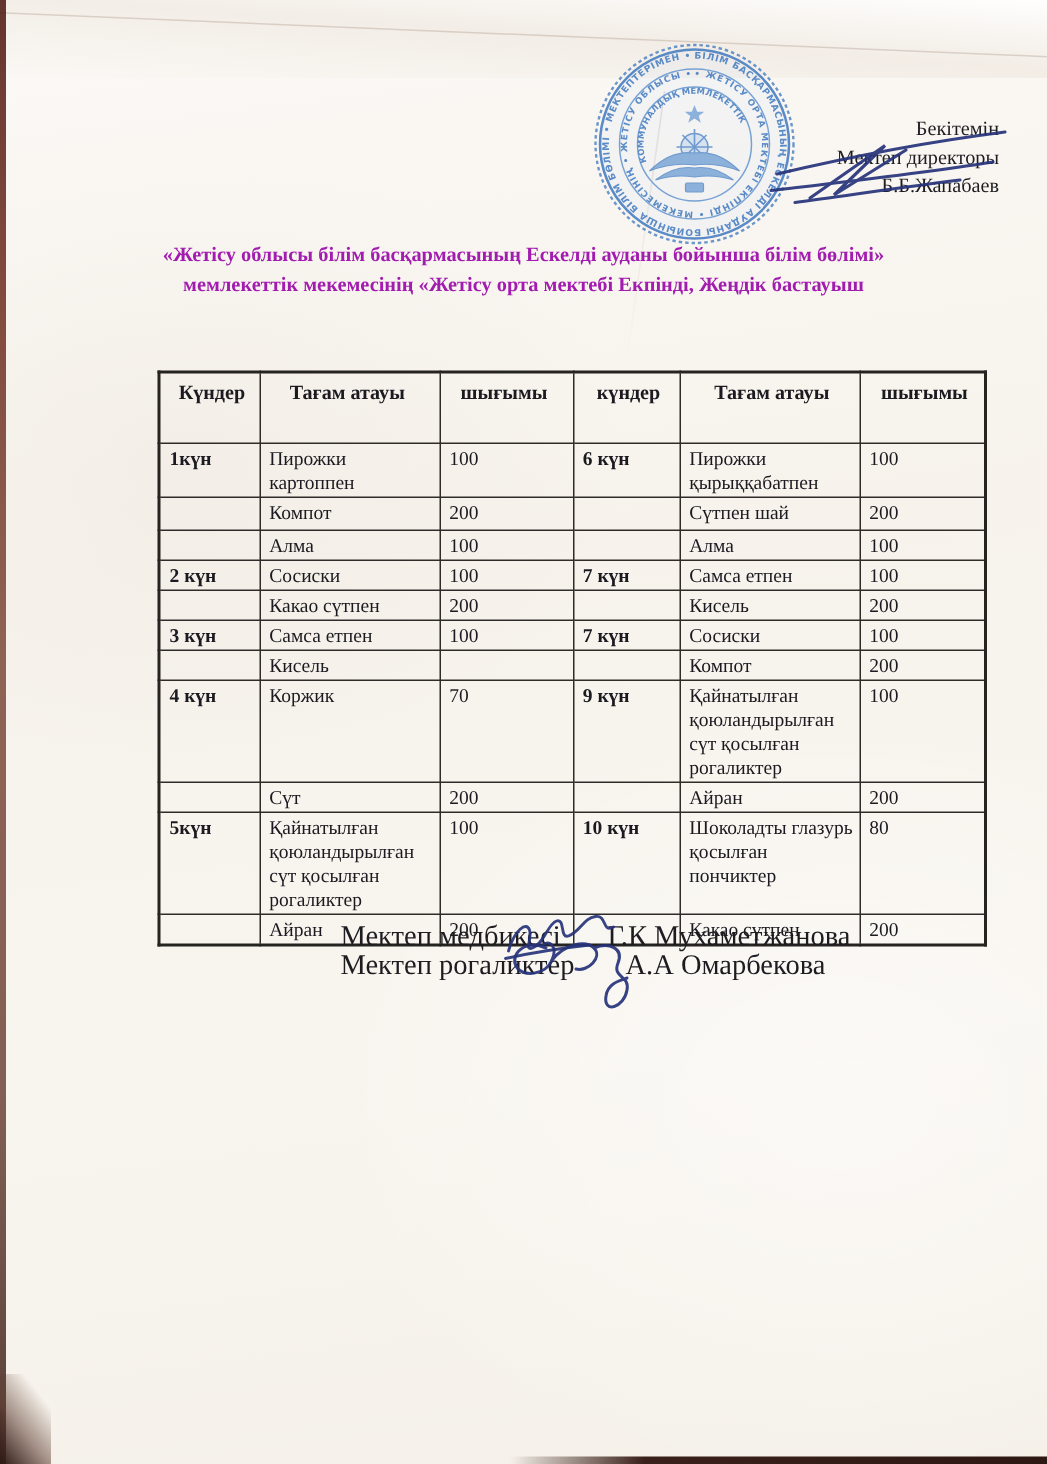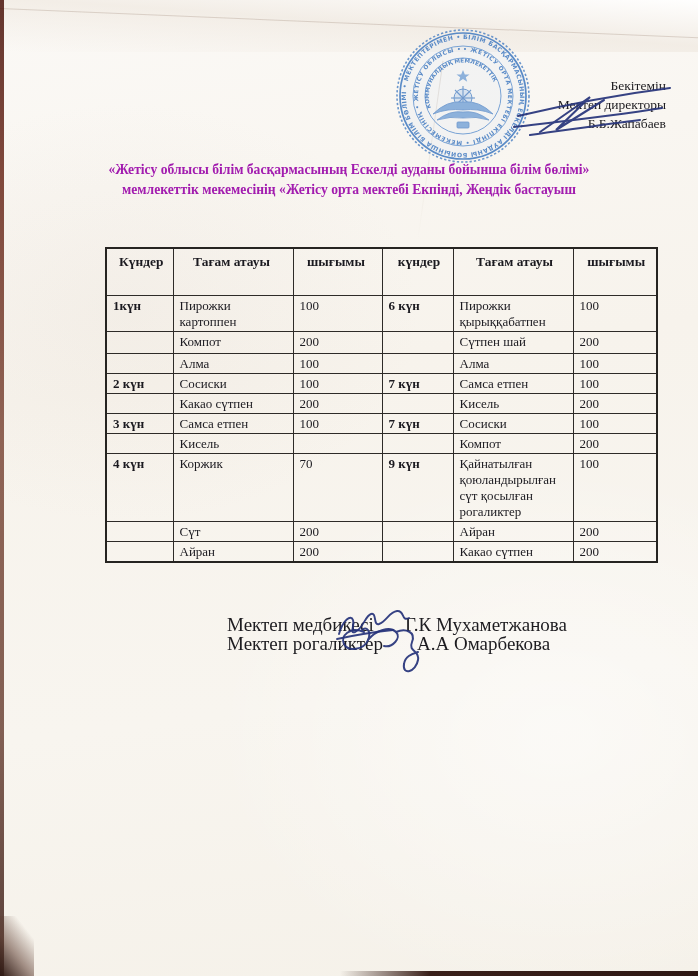--- a/index.html
+++ b/index.html
@@ -212,20 +212,28 @@
           <td>100</td>
         </tr>
         <tr style="height: 16px;">
           <td class="day"></td>
           <td>Сүт</td>
           <td>200</td>
           <td class="day"></td>
           <td>Айран</td>
           <td>200</td>
         </tr>
+        <tr style="height: 62px;">
+          <td class="day">5күн</td>
+          <td>Қайнатылған қоюландырылған сүт қосылған рогаликтер</td>
+          <td>100</td>
+          <td class="day">10 күн</td>
+          <td>Шоколадты глазурь қосылған пончиктер</td>
+          <td>80</td>
+        </tr>
         <tr style="height: 20px;">
           <td class="day"></td>
           <td>Айран</td>
           <td>200</td>
           <td class="day"></td>
           <td>Какао сүтпен</td>
           <td>200</td>
         </tr>
       </tbody>
   </table>

